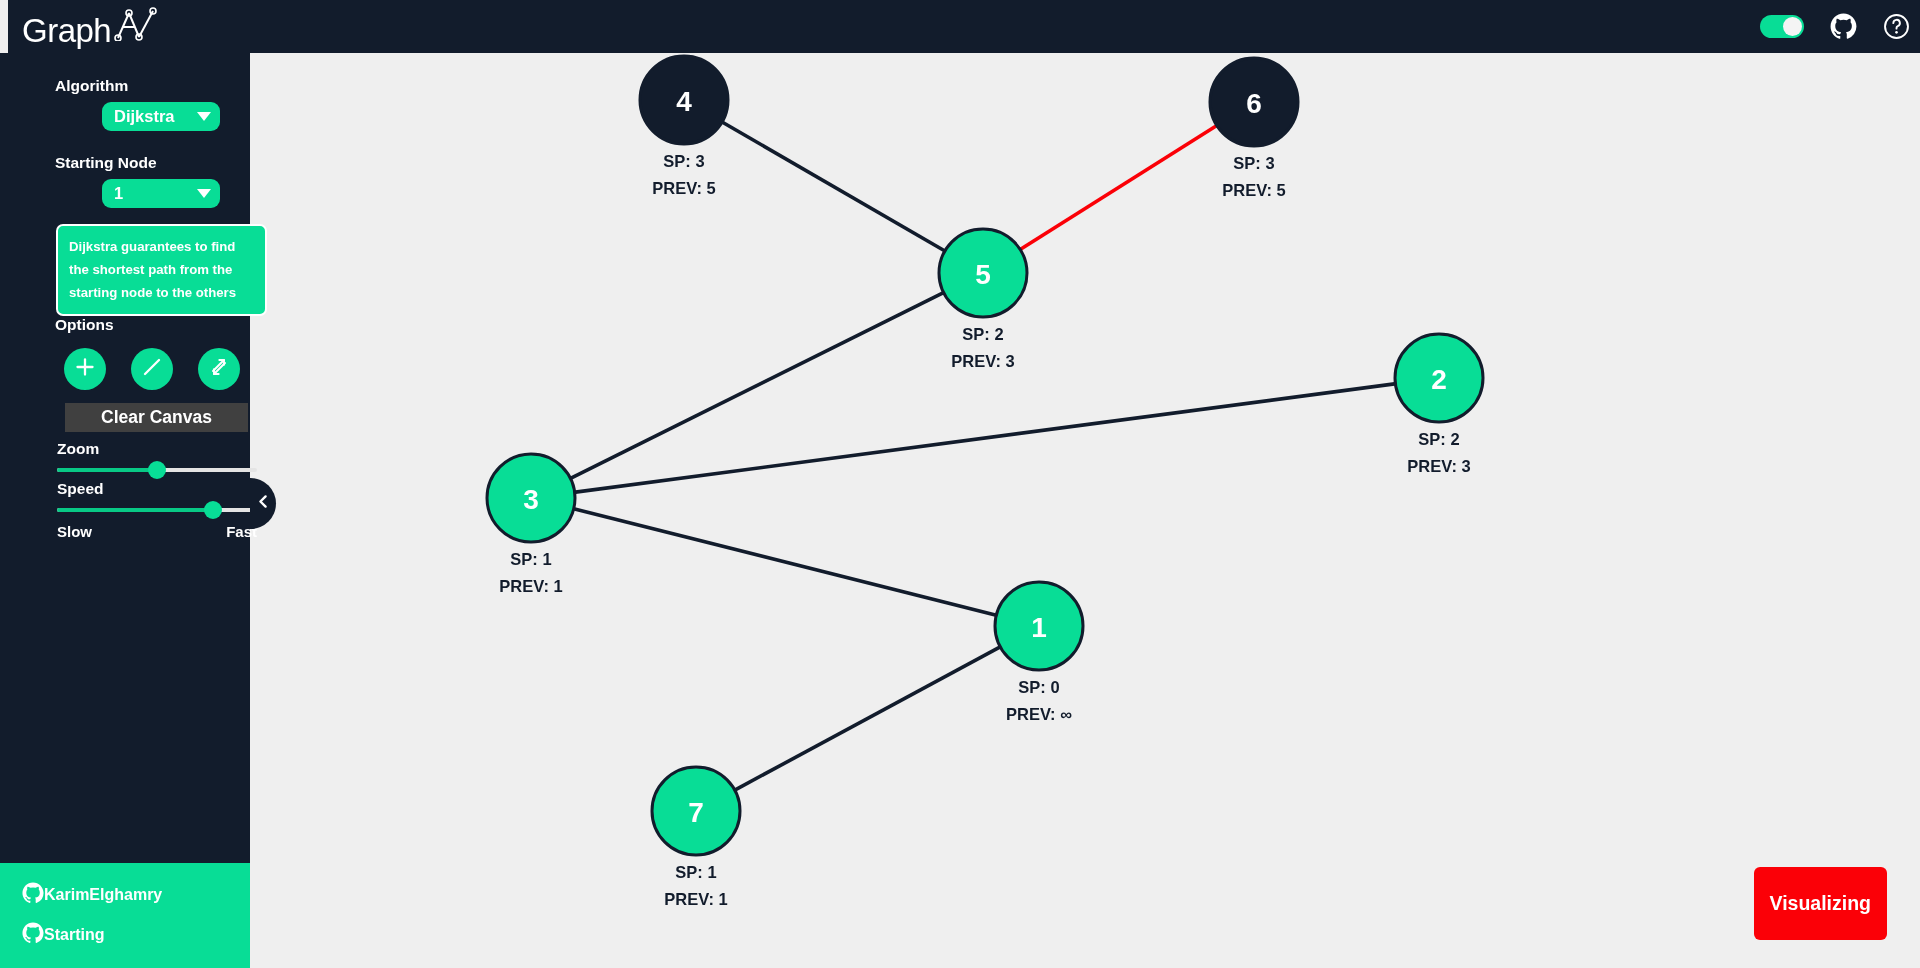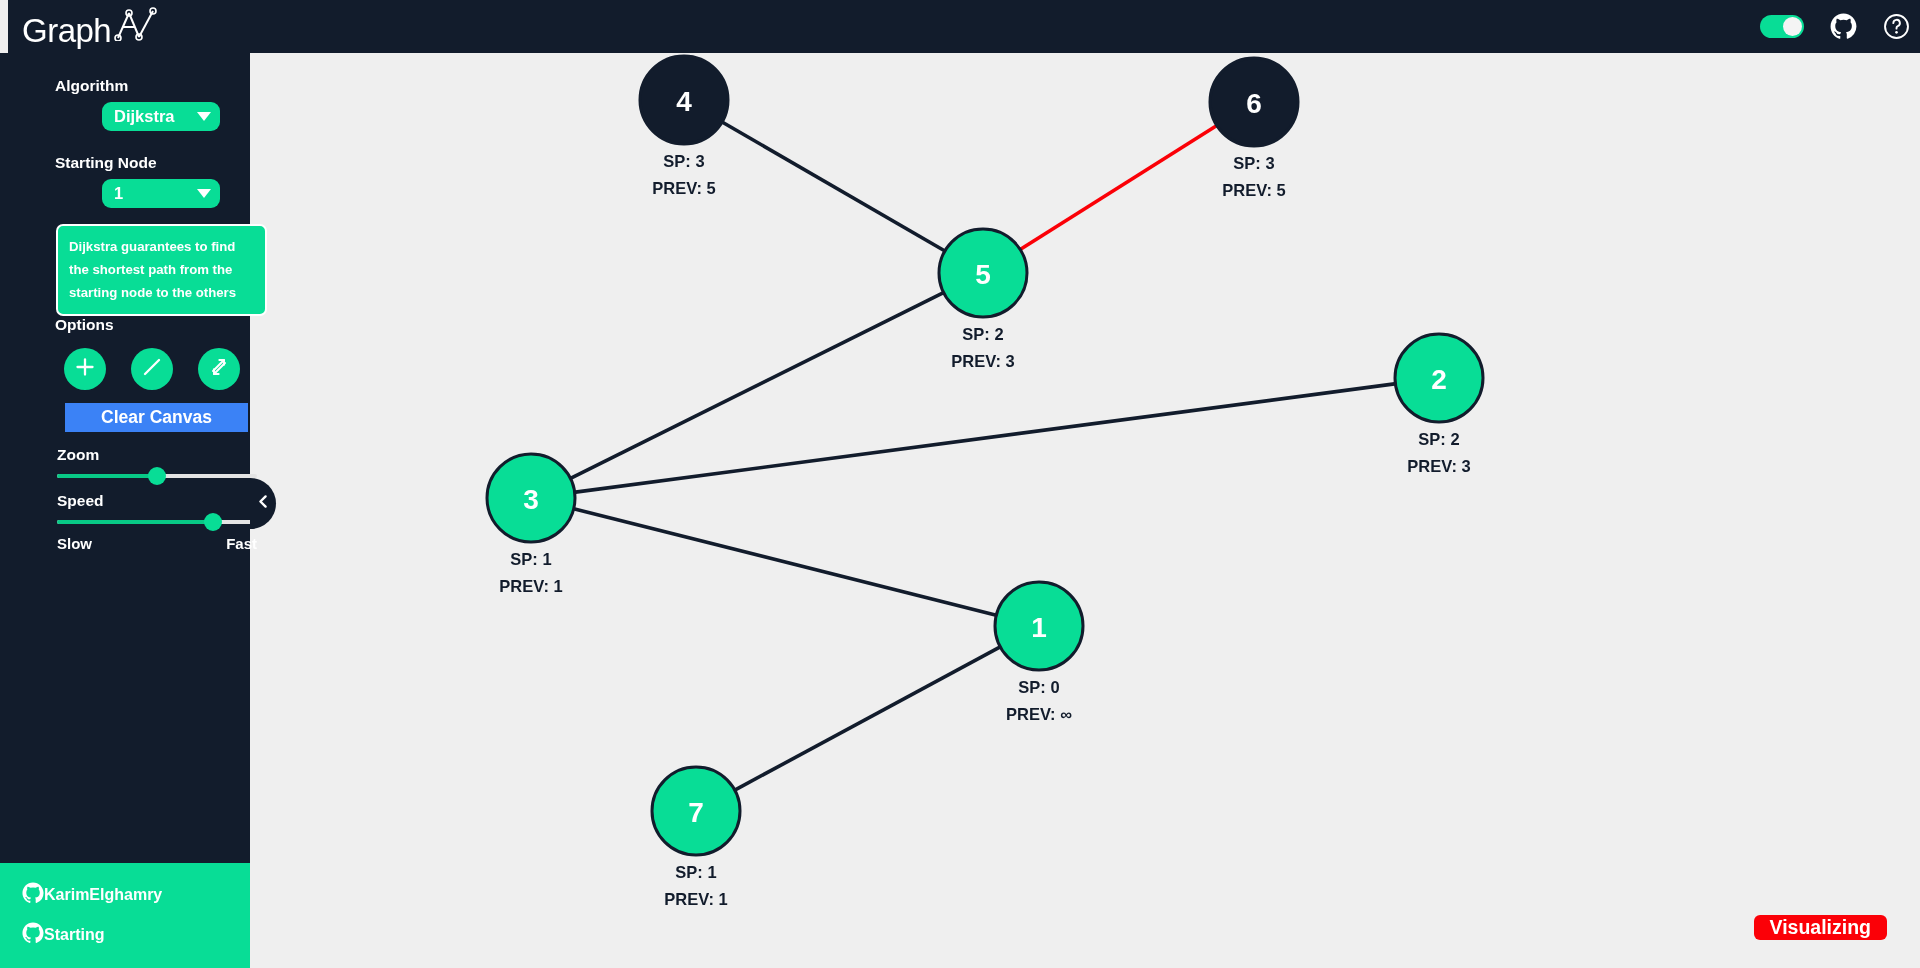--- a/index.html
+++ b/index.html
@@ -64,25 +64,25 @@
     padding:9px 11px 10px 11px;
     color:#ffffff; font-size:13.2px; font-weight:bold; line-height:1.75;
   }
   .opt-row { display:flex; gap:25px; margin:14px 0 0 28px; }
   .opt-btn {
     width:42px; height:42px; border-radius:50%; background:#08dd96;
     display:flex; align-items:center; justify-content:center; cursor:pointer;
   }
   .clear-btn {
     margin:13px 0 0 29px; width:183px; height:29px;
-    background:#3b82f6; border:none; border-radius:0;
+    background:#404040; border:none; border-radius:0;
     color:#ffffff; font-size:17.5px; font-weight:bold; cursor:pointer;
     font-family:"Liberation Sans", sans-serif;
   }
-  .slider-wrap { margin:14px 0 0 21px; width:200px; }
+  .slider-wrap { margin:8px 0 0 21px; width:200px; }
   .slider-label {
     color:#ffffff; font-size:15.5px; font-weight:bold; margin-bottom:10px;
   }
   .track {
     position:relative; width:200px; height:4px;
     background:#e4e4e4; border-radius:2px; cursor:pointer;
   }
   .track .fill {
     position:absolute; left:0; top:0; height:4px;
     background:#08c986; border-radius:2px;
@@ -129,21 +129,21 @@
   .node-meta {
     fill:#121c2c; font-family:"Liberation Sans", sans-serif;
     font-size:16.5px; font-weight:bold; text-anchor:middle;
   }
   .edge-line { stroke:#121c2c; stroke-width:3.6; }
   .edge-line-active { stroke:#fb0007; stroke-width:3.6; }
 
   .status-badge {
     position:absolute; right:33px; bottom:28px;
     background:#fb0007; color:#ffffff; border-radius:6px;
-    padding:1px 16px; font-size:19.5px; font-weight:bold;
+    padding:25px 16px; font-size:19.5px; font-weight:bold;
   }
 </style>
 </head>
 <body>
 
 <div id="app">
 
   <div class="header">
     <div class="logo">
       <span class="logo-text">Graph</span>

